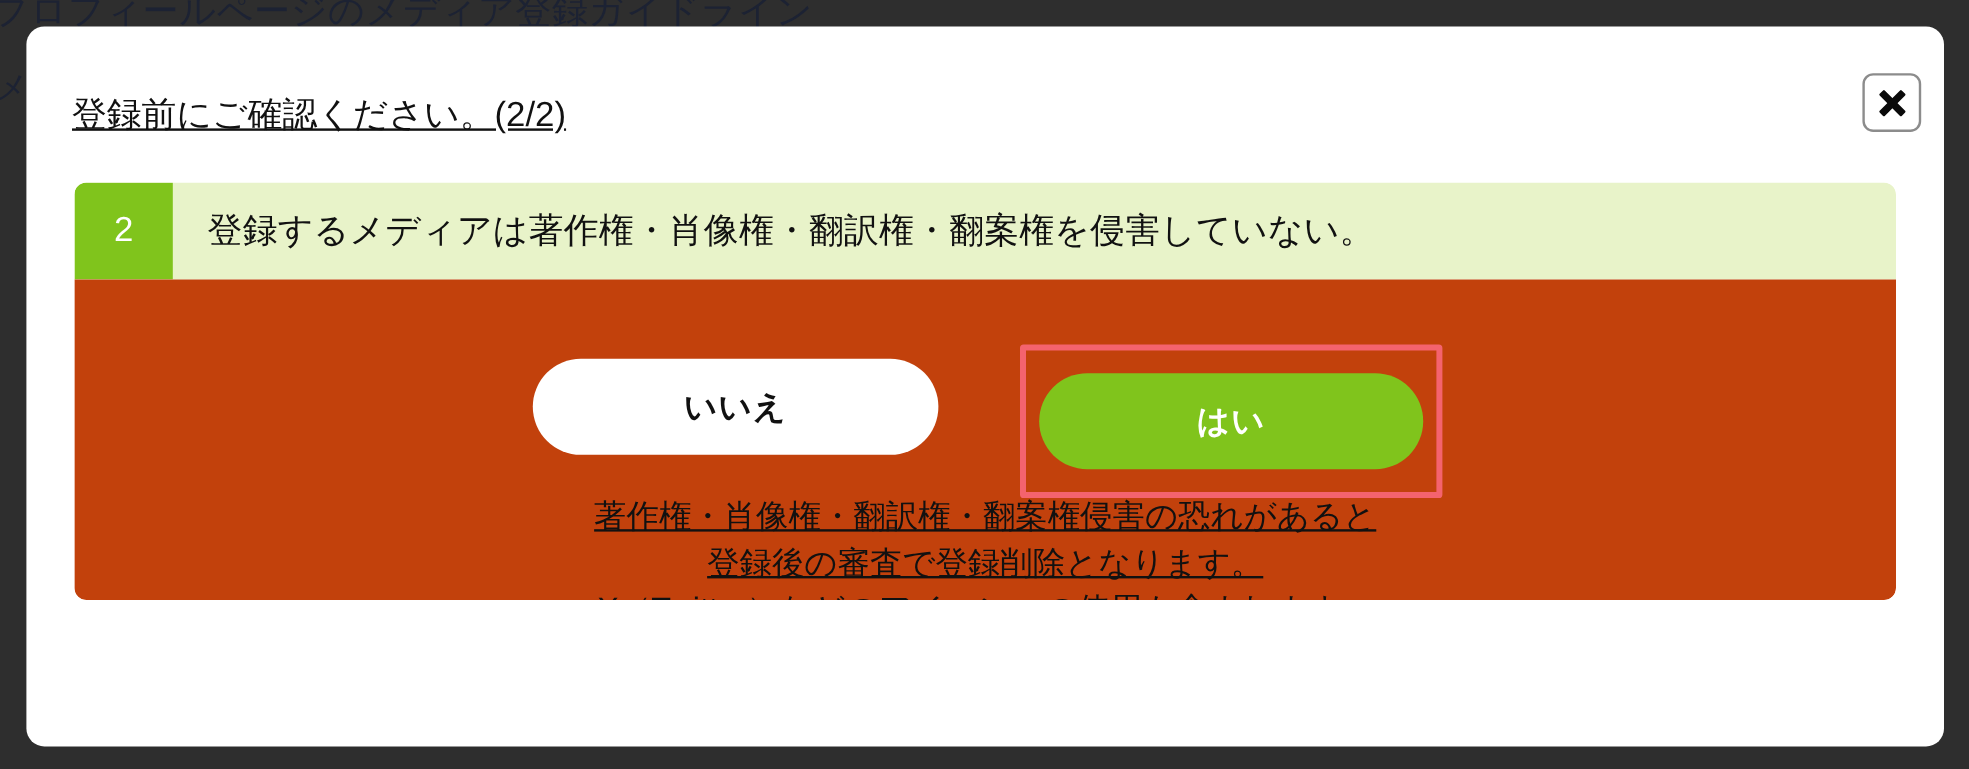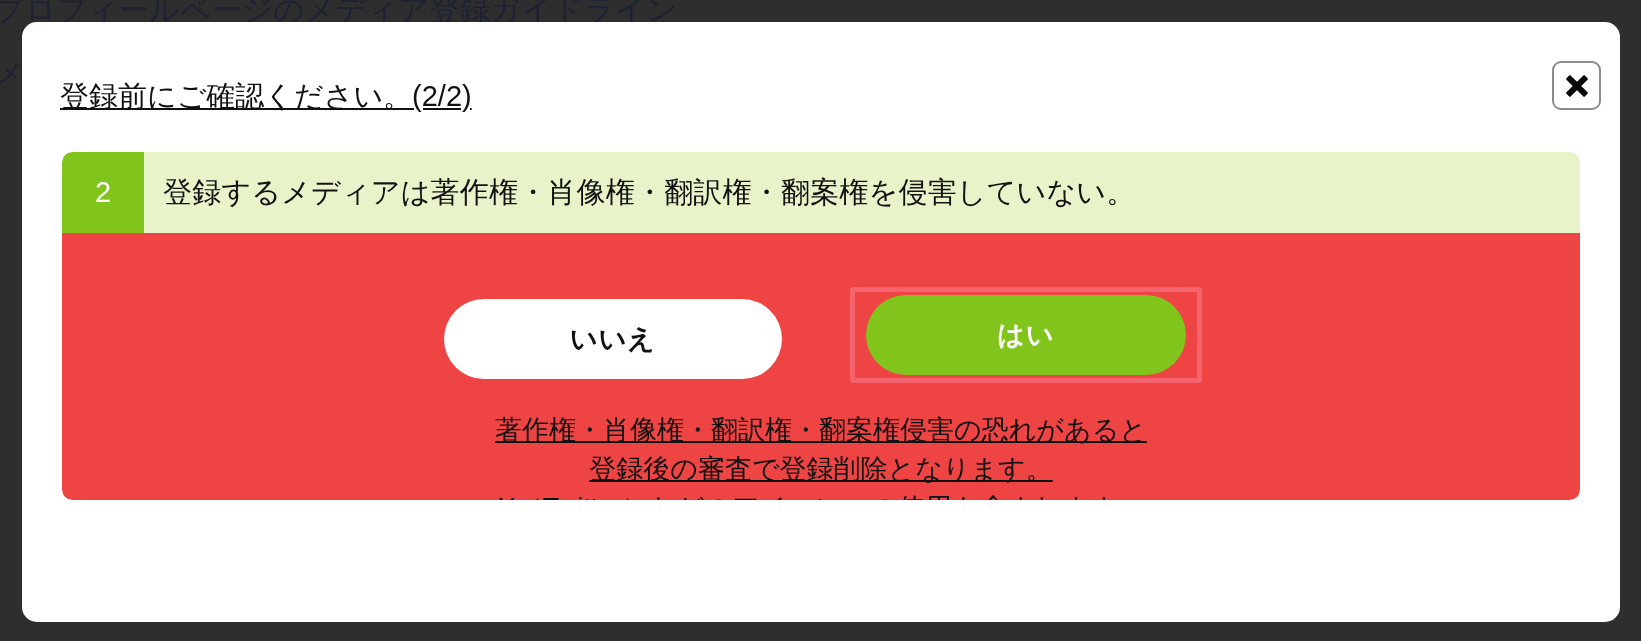--- a/index.html
+++ b/index.html
@@ -131,29 +131,29 @@
     display: flex;
     align-items: center;
     justify-content: center;
     font-size: 29px;
     font-weight: 400;
     flex: 0 0 82px;
   }
   .question-text {
     display: flex;
     align-items: center;
-    padding-left: 19px;
+    padding-left: 29px;
     font-size: 29px;
     color: #111111;
     white-space: nowrap;
     letter-spacing: 0.2px;
   }
 
   .answer-panel {
-    background: #ef4444;
+    background: #c2410c;
     padding: 1px;
     border-bottom-left-radius: 10px;
     border-bottom-right-radius: 10px;
     height: 267px;
     position: relative;
   }
 
   
   .btn-row {
     position: absolute;
@@ -176,21 +176,21 @@
     font-weight: bold;
     font-family: inherit;
     cursor: pointer;
     letter-spacing: 1px;
   }
   .highlight-box {
     position: absolute;
     left: 788px;
     top: 0px;
     width: 352px;
-    height: 96px;
+    height: 128px;
     border: 5px solid #f4636e;
     border-radius: 3px;
     display: flex;
     align-items: center;
     justify-content: center;
   }
   .btn-yes {
     width: 320px;
     height: 80px;
     border-radius: 40px;

